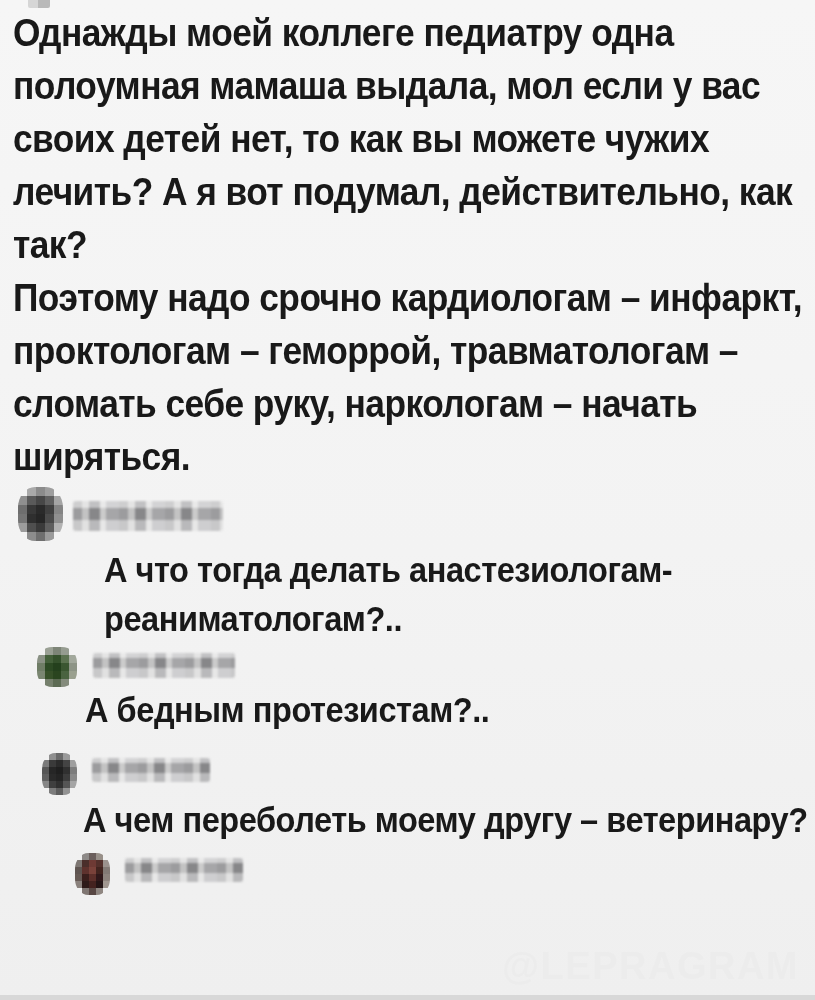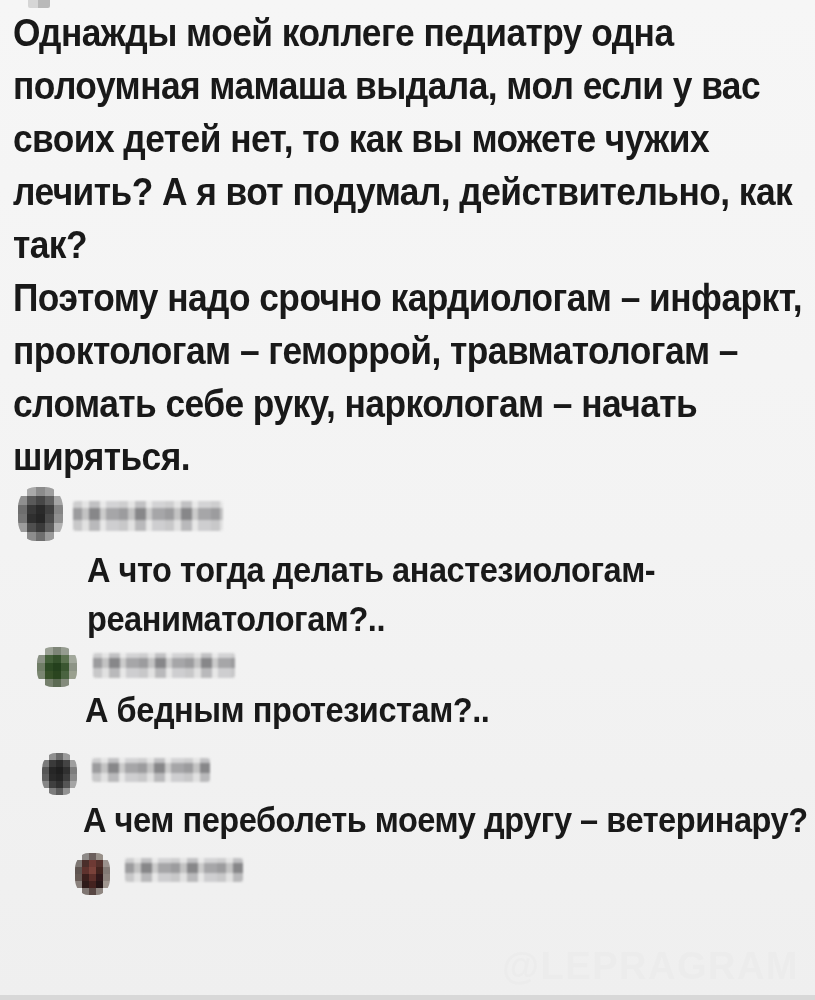--- a/index.html
+++ b/index.html
@@ -65,21 +65,21 @@
     position:absolute; border-radius:3px; filter:blur(1.1px);
     background:
       linear-gradient(180deg, rgba(255,255,255,.45) 0 22%, rgba(0,0,0,.06) 22% 62%, rgba(255,255,255,.38) 62% 100%),
       repeating-linear-gradient(90deg,#a6a6a8 0 9px,#cfcfcf 9px 16px,#8f8f92 16px 27px,#d8d8d8 27px 33px,#b0b0b3 33px 46px);
   }
   #nb1 { left:73px;  top:501px; width:150px; height:30px; }
   #nb2 { left:93px;  top:653px; width:142px; height:25px; }
   #nb3 { left:92px;  top:758px; width:118px; height:24px; }
   #nb4 { left:125px; top:858px; width:118px; height:24px; }
   
-  #ct1 { left:87px;  top:545px; }
+  #ct1 { left:104px;  top:545px; }
   #ct2 { left:85px;  top:685px;text-align:right; }
   #ct3 { left:83px;  top:795px; }
   #ct4 { left:132px; top:893px; }
   
   .top-fragment {
     position:absolute; left:28px; top:0; width:22px; height:8px;
     background:linear-gradient(90deg,#d6d6d6 0 45%,#b9b9b9 45% 100%);
     filter:blur(0.6px); border-radius:0 0 2px 2px;
   }
   

